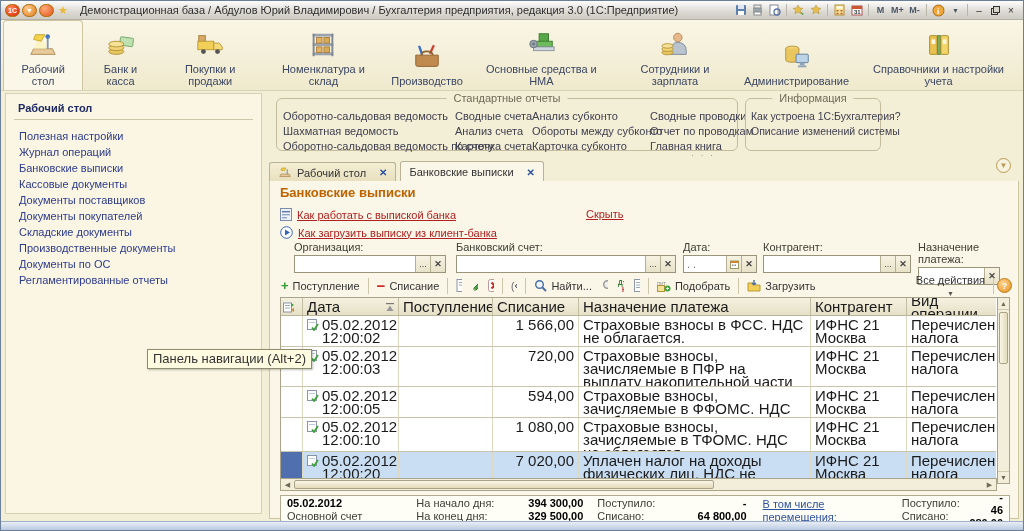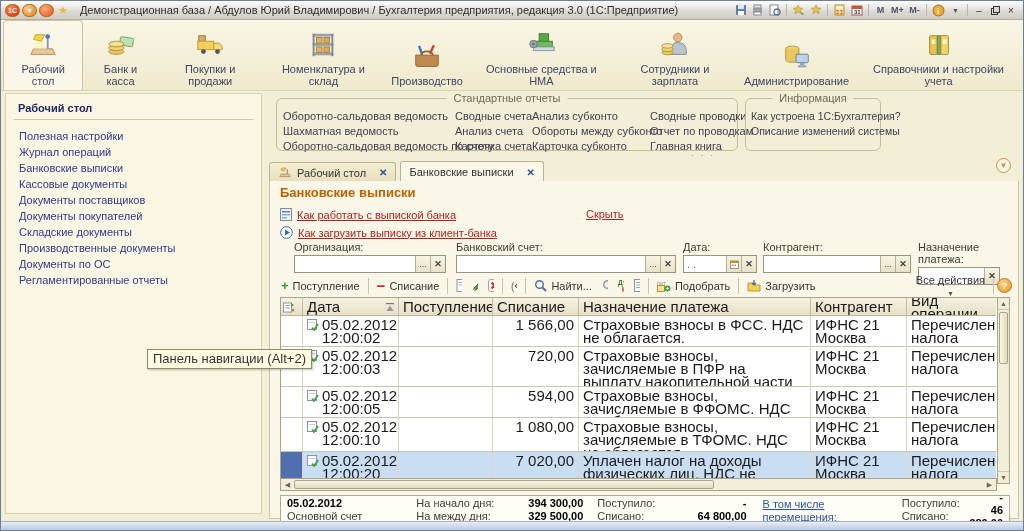--- a/index.html
+++ b/index.html
@@ -668,21 +668,21 @@
       <div class="harrow" style="margin-left:auto;">▶</div>
     </div>
 
     <div class="summary">
       <div class="sum-col" style="width:130px;">
         <span style="font-weight:bold;color:#000;">05.02.2012</span>
         <span>Основной счет</span>
       </div>
       <div class="sum-col" style="width:88px;">
         <span>На начало дня:</span>
-        <span>На между дня:</span>
+        <span>На конец дня:</span>
       </div>
       <div class="sum-col" style="width:80px;">
         <span class="sum-val">394 300,00</span>
         <span class="sum-val">329 500,00</span>
       </div>
       <div class="sum-col" style="width:70px;margin-left:14px;">
         <span>Поступило:</span>
         <span>Списано:</span>
       </div>
       <div class="sum-col" style="width:80px;">

